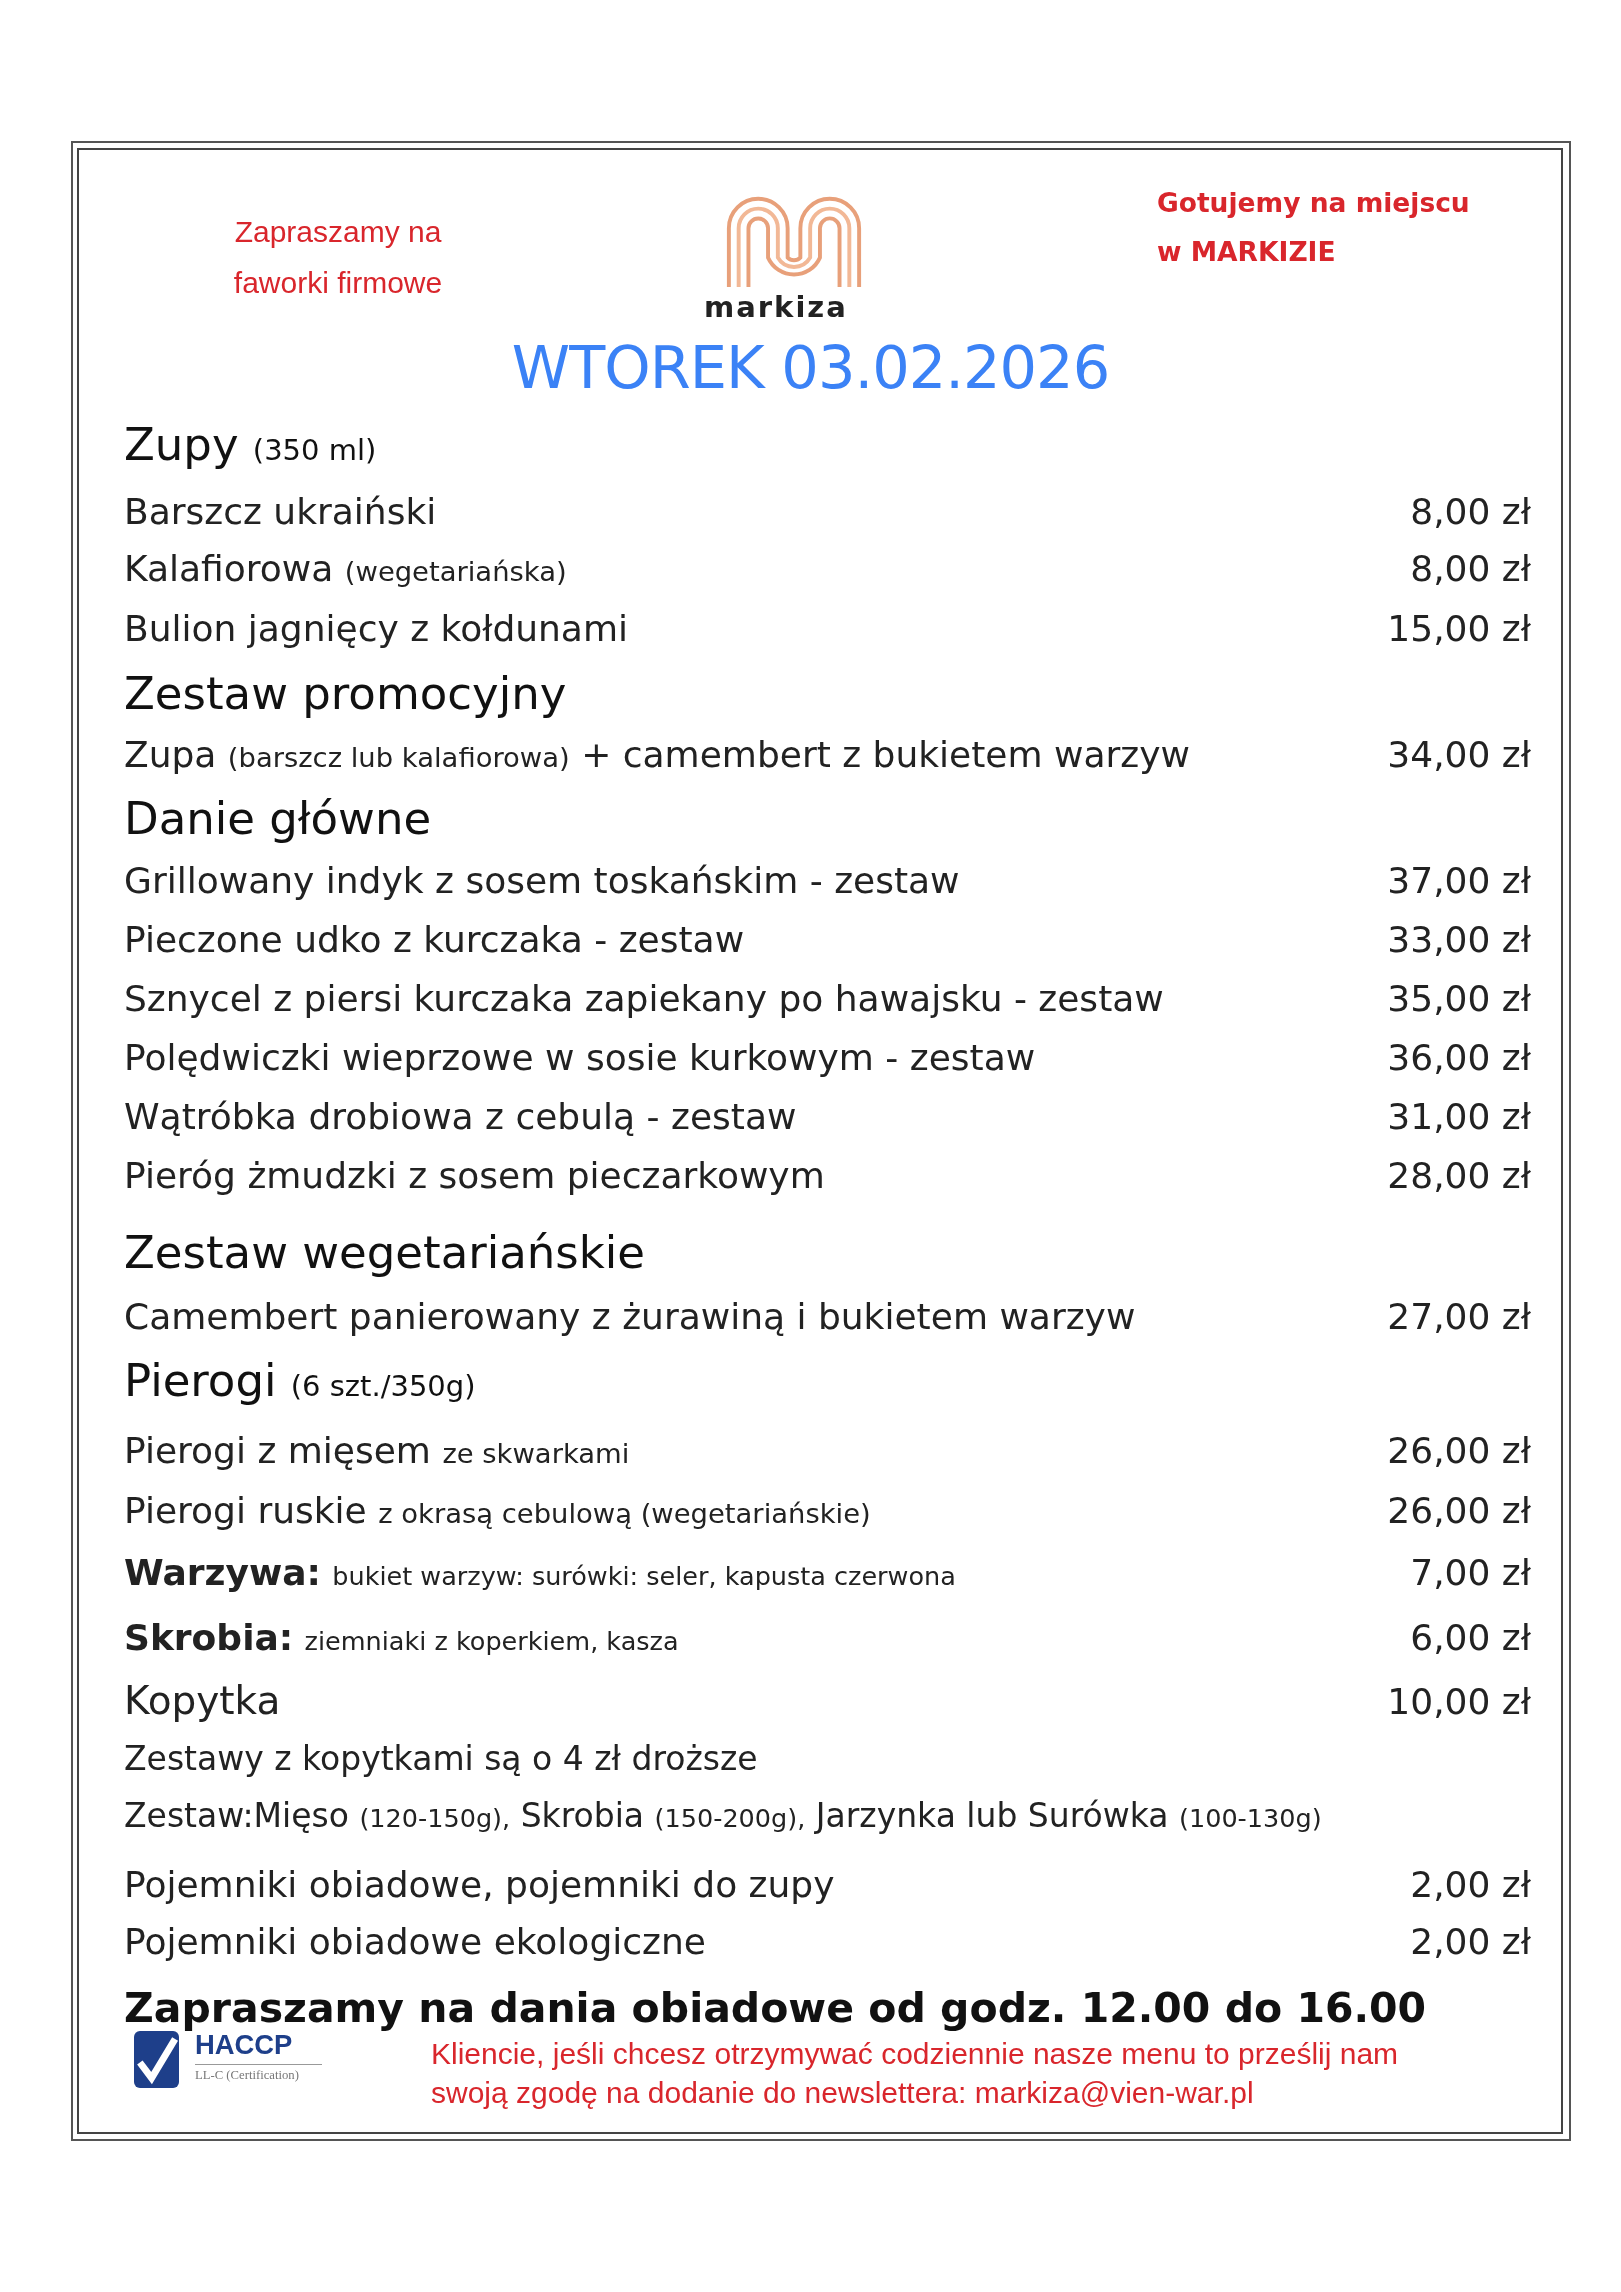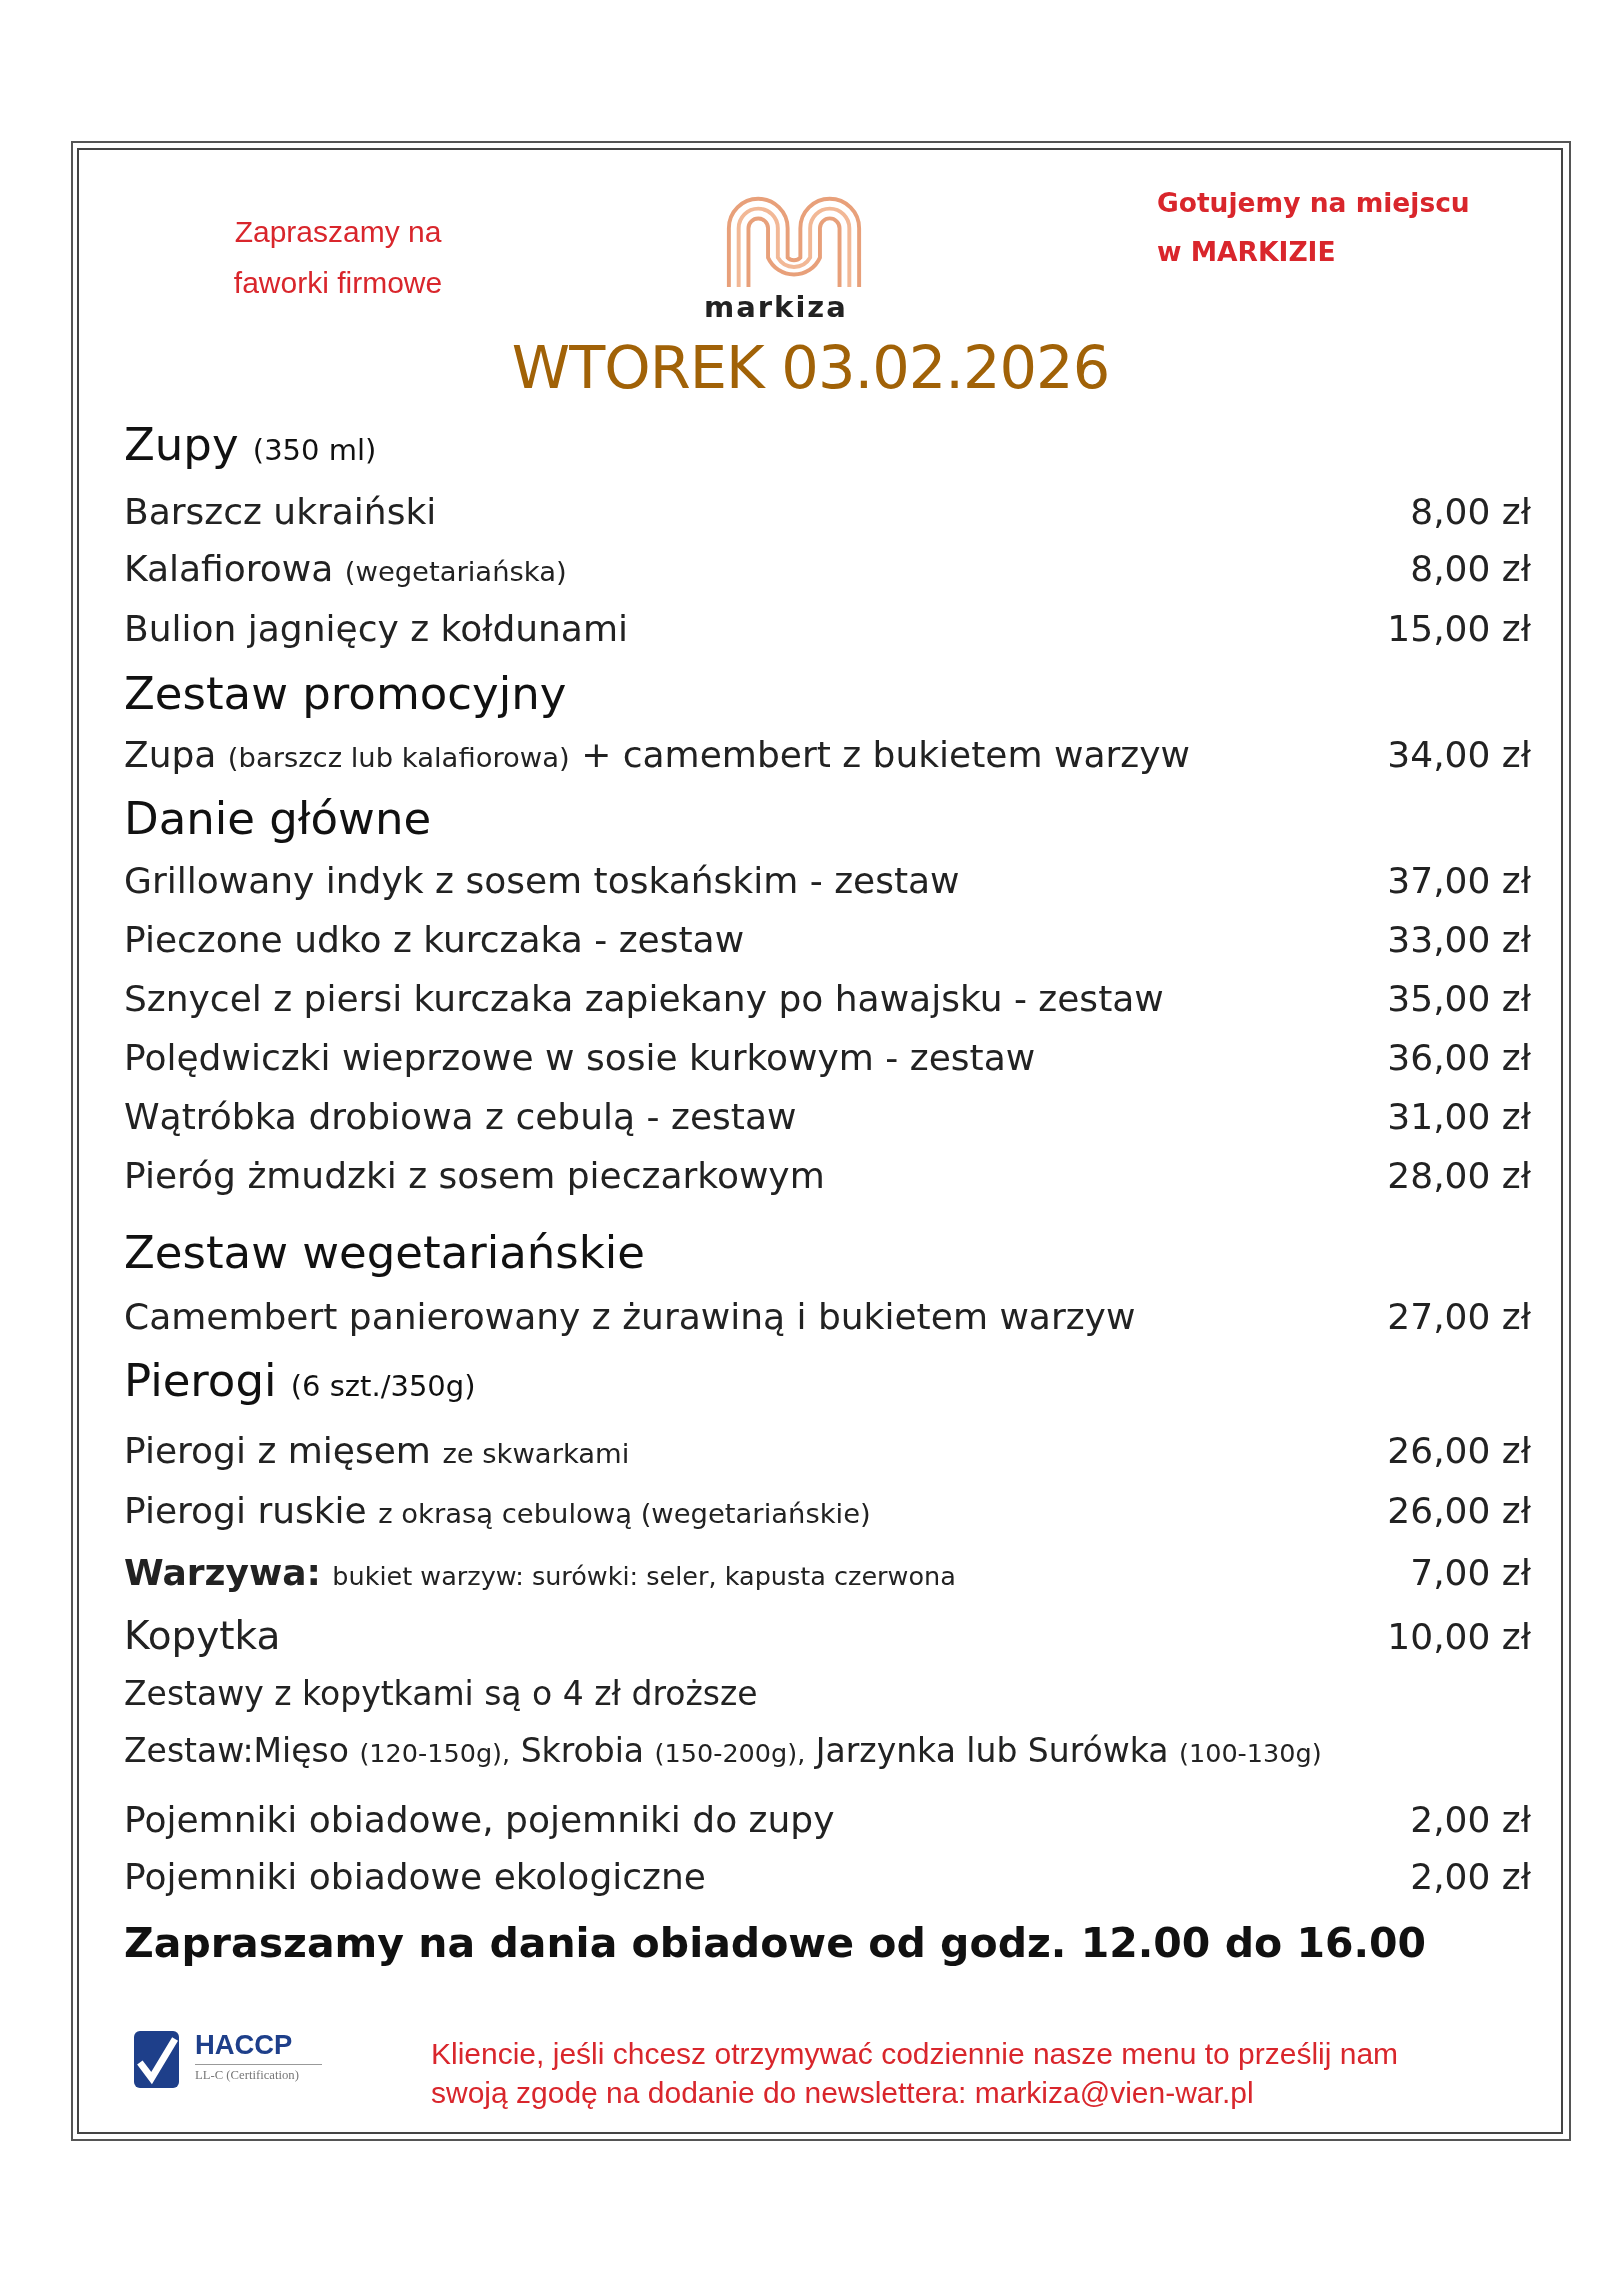--- a/index.html
+++ b/index.html
@@ -4,21 +4,21 @@
 <style>
   html, body { margin:0; padding:0; background:#ffffff; }
   body { width:1621px; height:2293px; position:relative; font-family:"DejaVu Sans", sans-serif; color:#1a1a1a; overflow:hidden; }
   .frame-outer { position:absolute; left:71px; top:141px; width:1500px; height:2000px; border:2.9px solid #555; box-sizing:border-box; }
   .frame-inner { position:absolute; left:77px; top:148px; width:1486px; height:1986px; border:2px solid #444; box-sizing:border-box; }
   .red { color:#d9262c; }
   .promo-left { position:absolute; left:196px; top:206px; width:284px; text-align:center; font-family:"Liberation Sans", sans-serif; font-size:30px; line-height:51px; }
   .promo-right { position:absolute; left:1157px; top:178px; width:402px; text-align:left; font-family:"DejaVu Sans", sans-serif; font-weight:bold; font-size:26.5px; line-height:49px; }
   .logo { position:absolute; left:723px; top:189px; width:142px; height:98px; }
   .logo-text { position:absolute; left:704px; top:290px; width:181px; text-align:left; font-family:"DejaVu Sans", sans-serif; font-weight:bold; font-size:29px; letter-spacing:2px; color:#222; }
-  .title { position:absolute; left:0; top:333px; width:1621px; text-align:center; font-size:59px; color:#a16207; letter-spacing:-1px; }
+  .title { position:absolute; left:0; top:333px; width:1621px; text-align:center; font-size:59px; color:#3b82f6; letter-spacing:-1px; }
   .content { position:absolute; left:124px; top:412px; width:1407px; }
   .sec { font-size:45px; line-height:65px; color:#111; white-space:nowrap; }
   .sec .note { font-size:29px; }
   .row { display:flex; justify-content:space-between; align-items:baseline; font-size:36px; line-height:57px; white-space:nowrap; color:#222; }
   .row .note { font-size:27.4px; }
   .row .lbl-bold { font-weight:bold; }
   .row .small { font-size:25.5px; }
   .price { text-align:right; min-width:196px; }
   .hours { font-size:41px; font-weight:bold; line-height:65px; white-space:nowrap; color:#111; margin-top:5.9px; }
   .haccp { position:absolute; left:134px; top:2031px; width:196px; height:59px; }
@@ -128,20 +128,24 @@
   </div>
   <div class="row">
     <span><span>Pierogi ruskie</span> <span class="note">z okrasą cebulową (wegetariańskie)</span></span>
     <span class="price">26,00 zł</span>
   </div>
 
   <div class="row" style="line-height:61px">
     <span><span class="lbl-bold">Warzywa:</span> <span class="small">bukiet warzyw: surówki: seler, kapusta czerwona</span></span>
     <span class="price">7,00 zł</span>
   </div>
+  <div class="row" style="line-height:61px">
+    <span><span class="lbl-bold">Skrobia:</span> <span class="small">ziemniaki z koperkiem, kasza</span></span>
+    <span class="price">6,00 zł</span>
+  </div>
   <div class="row" style="font-size:39px;line-height:57px">
     <span>Kopytka</span>
     <span class="price" style="font-size:36px">10,00 zł</span>
   </div>
   <div class="row" style="font-size:33px;line-height:57px">
     <span>Zestawy z kopytkami są o 4 zł droższe</span>
   </div>
   <div class="row" style="font-size:33px;line-height:57px">
     <span>
       <span>Zestaw:</span><span>Mięso</span> <span class="small">(120-150g),</span>

